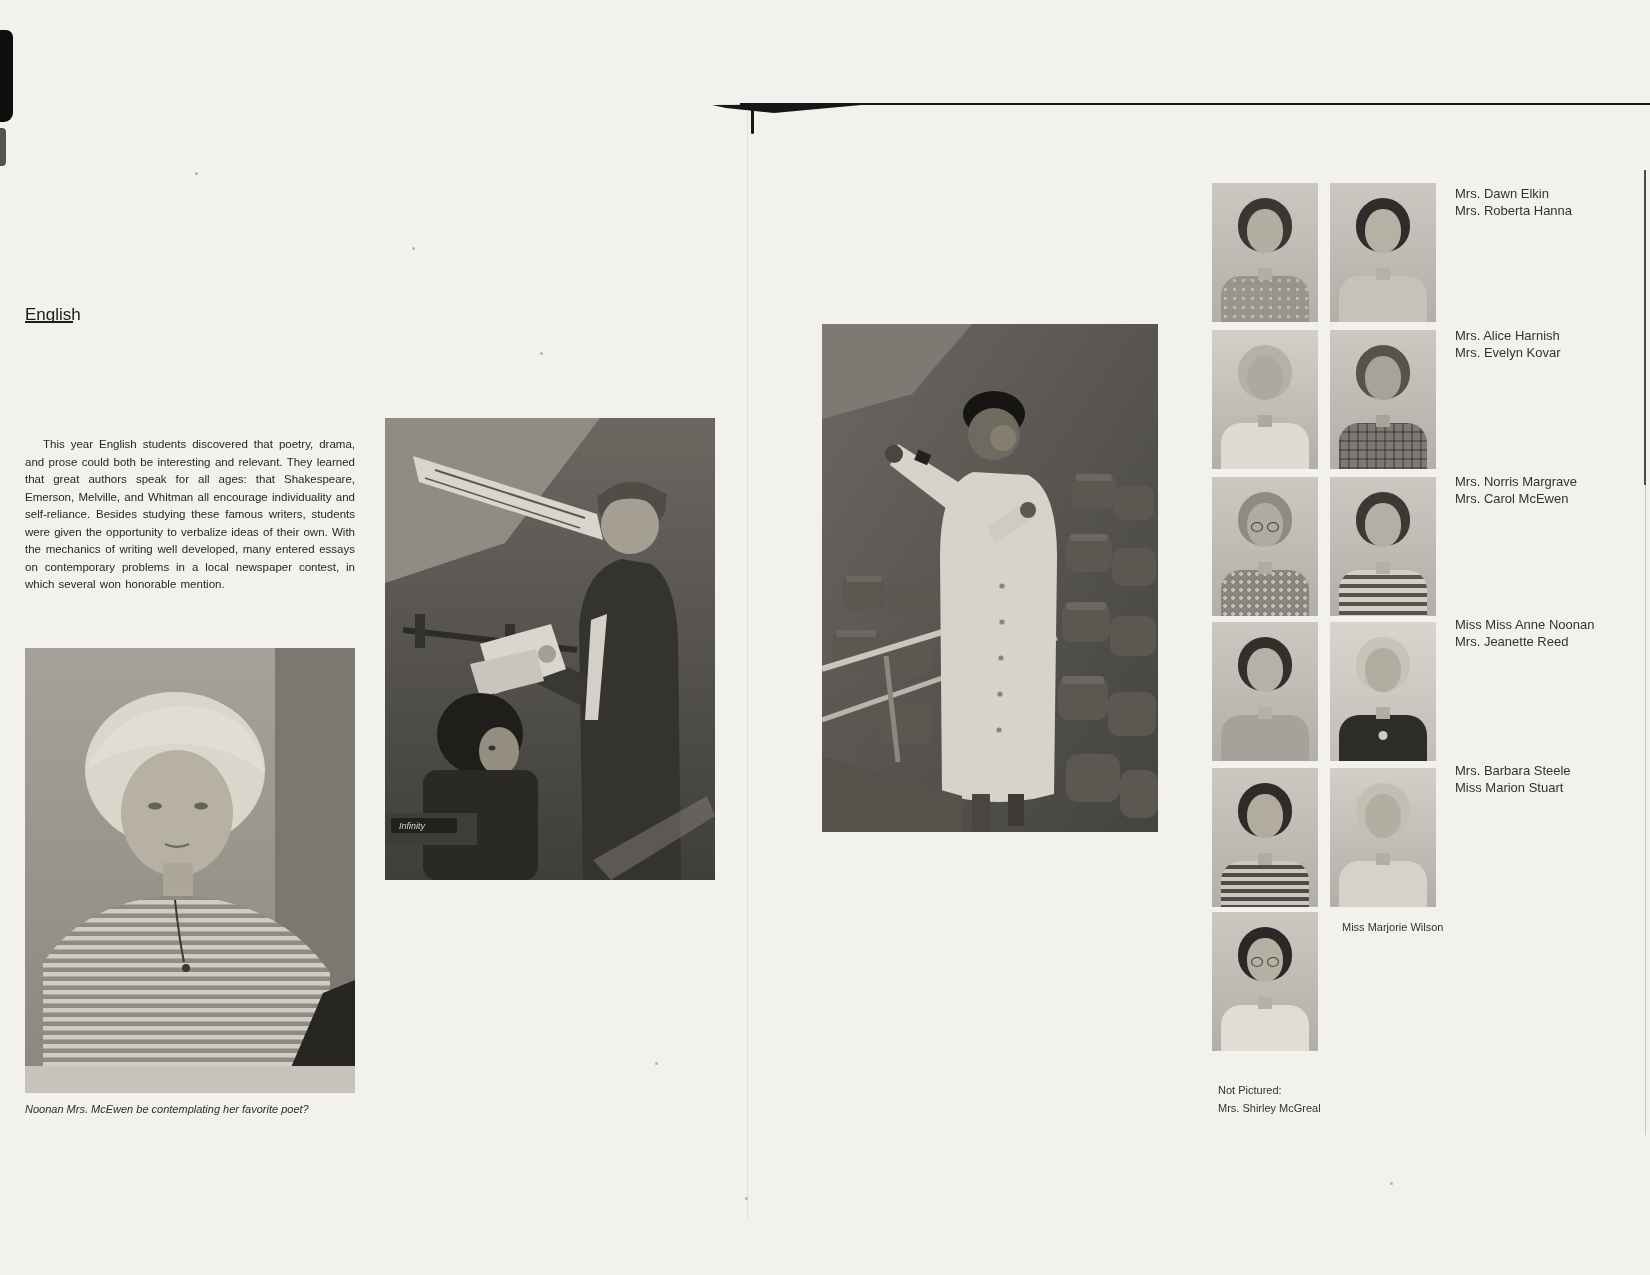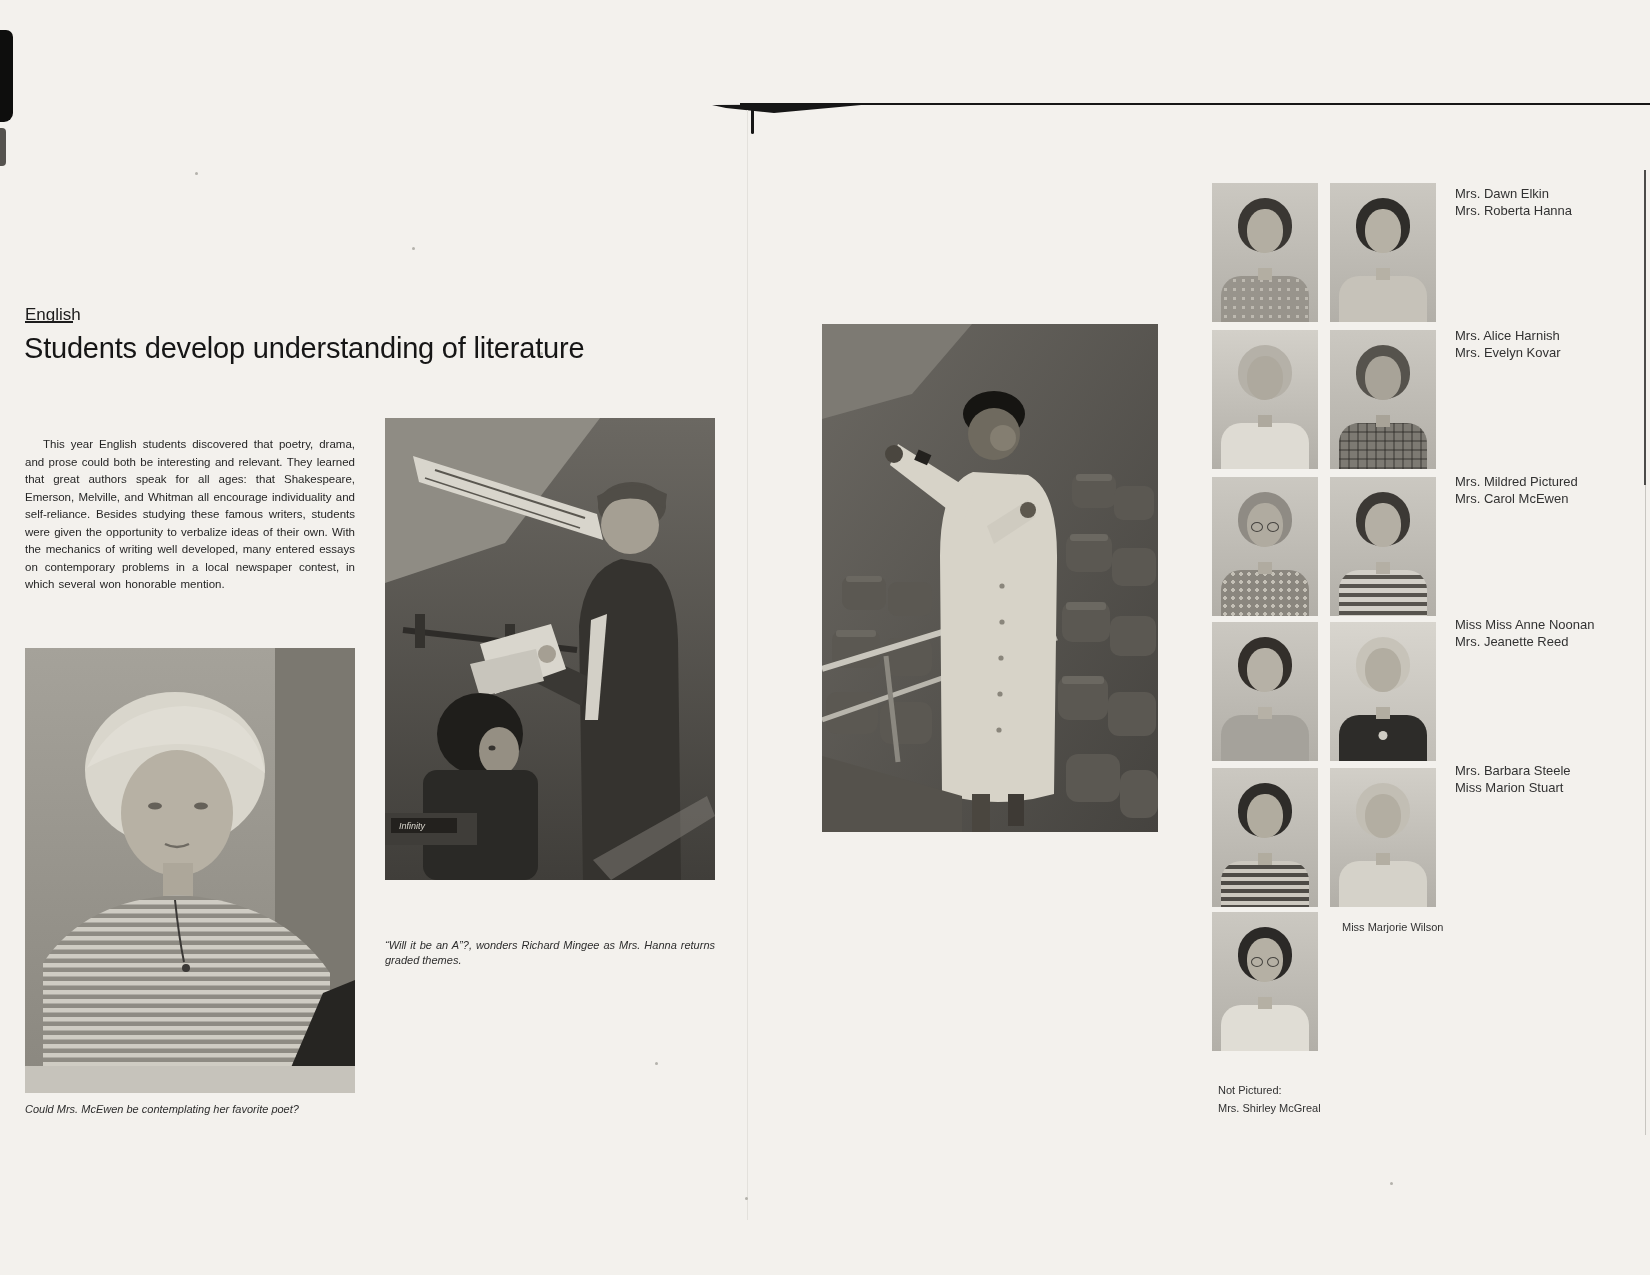--- a/index.html
+++ b/index.html
@@ -92,21 +92,20 @@
   <div class="gutter-line"></div>
   <div class="speck" style="left:195px;top:172px"></div>
   <div class="speck" style="left:412px;top:247px"></div>
   <div class="speck" style="left:540px;top:352px"></div>
   <div class="speck" style="left:655px;top:1062px"></div>
   <div class="speck" style="left:745px;top:1197px"></div>
   <div class="speck" style="left:1390px;top:1182px"></div>
 
   <div class="section-label">English</div>
   <div class="section-underline"></div>
-  <div class="page-title">Students develop understanding of literature</div>
   <div class="body-par">This year English students discovered that poetry, drama, and prose could both be interesting and relevant. They learned that great authors speak for all ages: that Shakespeare, Emerson, Melville, and Whitman all encourage individuality and self-reliance. Besides studying these famous writers, students were given the opportunity to verbalize ideas of their own. With the mechanics of writing well developed, many entered essays on contemporary problems in a local newspaper contest, in which several won honorable mention.</div>
 
   <div class="photo" id="photo-mcewen">
     <svg viewBox="0 0 330 445" preserveAspectRatio="none">
       <defs>
         <linearGradient id="bg1" x1="0" y1="0" x2="0" y2="1">
           <stop offset="0" stop-color="#a5a29a"></stop>
             <stop offset="1" stop-color="#8a877f"></stop>
         </linearGradient>
         <pattern id="stripes1" width="10" height="9" patternUnits="userSpaceOnUse">
@@ -123,21 +122,21 @@
       <ellipse cx="176" cy="158" rx="7" ry="3.5" fill="#57534c" opacity="0.85"></ellipse>
       <path d="M140,196 q12,6 24,0" stroke="#6e6a62" stroke-width="2.5" fill="none"></path>
       <rect x="138" y="215" width="30" height="34" fill="#ada79a"></rect>
       <path d="M18,445 L18,315 Q60,252 152,247 Q255,252 305,325 L305,445 Z" fill="url(#stripes1)"></path>
       <path d="M150,252 q4,38 9,62" stroke="#3b3936" stroke-width="2" fill="none"></path>
       <circle cx="161" cy="320" r="4" fill="#3b3936"></circle>
       <path d="M298,345 L330,332 L330,445 L255,445 Z" fill="#262522"></path>
       <rect y="418" width="330" height="27" fill="#c6c3bb"></rect>
     </svg>
   </div>
-  <div class="caption" id="cap-mcewen">Could Mrs. McEwen be contemplating her favorite poet?</div>
+  <div class="caption" id="cap-mcewen">Noonan Mrs. McEwen be contemplating her favorite poet?</div>
 
   <div class="photo" id="photo-classroom">
     <svg viewBox="0 0 330 462" preserveAspectRatio="none">
       <defs>
         <linearGradient id="bg2" x1="0" y1="0" x2="0" y2="1">
           <stop offset="0" stop-color="#6b6862"></stop>
             <stop offset="1" stop-color="#403e3a"></stop>
         </linearGradient>
       </defs>
       <rect width="330" height="462" fill="url(#bg2)"></rect>
@@ -160,21 +159,20 @@
       <ellipse cx="95" cy="316" rx="43" ry="41" fill="#1f1e1b"></ellipse>
       <ellipse cx="114" cy="333" rx="20" ry="24" fill="#958f83"></ellipse>
       <ellipse cx="107" cy="330" rx="3.5" ry="2.5" fill="#35332f"></ellipse>
       <rect x="38" y="352" width="115" height="110" rx="14" fill="#2a2926"></rect>
       <rect x="0" y="395" width="92" height="32" fill="#3f3d39"></rect>
       <rect x="6" y="400" width="66" height="15" fill="#23211e"></rect>
       <text x="14" y="411" font-size="9" font-style="italic" fill="#d8d5cc">Infinity</text>
       <polygon points="208,442 322,378 330,398 226,462" fill="#83807a" opacity="0.5"></polygon>
     </svg>
   </div>
-  <div class="caption" id="cap-classroom">“Will it be an A”?, wonders Richard Mingee as Mrs. Hanna returns graded themes.</div>
 
   <div class="photo" id="photo-drama">
     <svg viewBox="0 0 336 508" preserveAspectRatio="none">
       <defs>
         <linearGradient id="bg3" x1="0" y1="0" x2="1" y2="1">
           <stop offset="0" stop-color="#6b6862"></stop>
             <stop offset="1" stop-color="#45433f"></stop>
         </linearGradient>
       </defs>
       <rect width="336" height="508" fill="url(#bg3)"></rect>
@@ -291,21 +289,21 @@
 
   <div class="label-group" style="top:185px">
     <div>Mrs. Dawn Elkin</div>
     <div>Mrs. Roberta Hanna</div>
   </div>
   <div class="label-group" style="top:327px">
     <div>Mrs. Alice Harnish</div>
     <div>Mrs. Evelyn Kovar</div>
   </div>
   <div class="label-group" style="top:473px">
-    <div>Mrs. Mildred Pictured</div>
+    <div>Mrs. Norris Margrave</div>
     <div>Mrs. Carol McEwen</div>
   </div>
   <div class="label-group" style="top:616px">
     <div>Miss Miss Anne Noonan</div>
     <div>Mrs. Jeanette Reed</div>
   </div>
   <div class="label-group" style="top:762px">
     <div>Mrs. Barbara Steele</div>
     <div>Miss Marion Stuart</div>
   </div>

